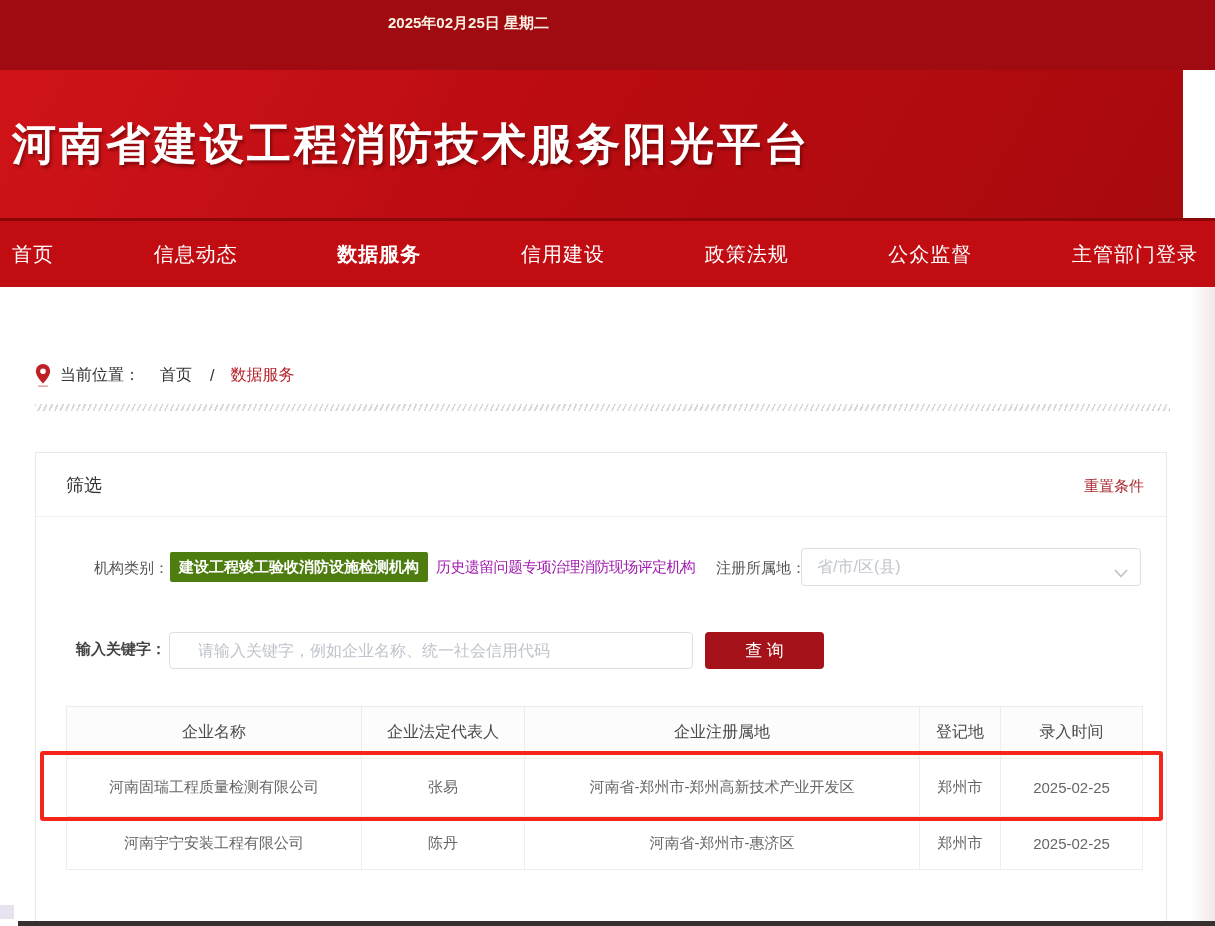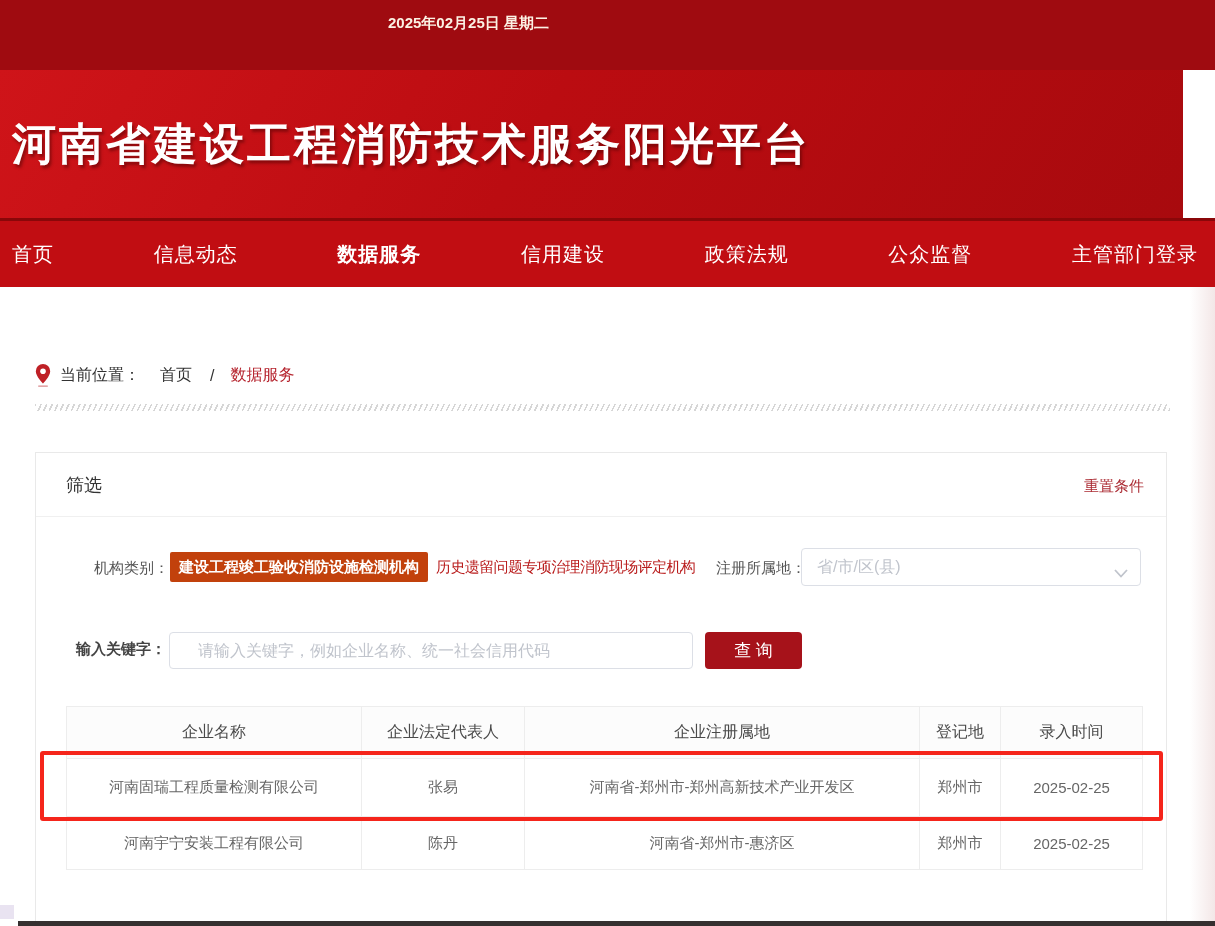--- a/index.html
+++ b/index.html
@@ -51,35 +51,35 @@
   .panel { position:absolute; left:35px; top:452px; width:1132px; height:500px;
     border:1px solid #e9e9e9; background:#fff; }
   .panel-header { position:relative; height:64px; border-bottom:1px solid #f0f0f0; }
   .filter-title { position:absolute; left:30px; top:0; line-height:64px; font-size:18px; color:#333; }
   .reset-link { position:absolute; right:22px; top:24px; font-size:15px; color:#ab2b33; cursor:pointer; }
 
   .cat-label, .region-label, .keyword-label { position:absolute; font-size:15px; color:#555; }
   .cat-label { left:58px; top:106px; }
   .cat-options { position:absolute; left:134px; top:95px; height:38px; display:flex; align-items:center; gap:8px; }
   .chip { font-size:15px; cursor:pointer; white-space:nowrap; }
-  .chip.selected { background:#c2410c; color:#fff; font-weight:700; height:30px; line-height:30px; padding:0 9px; border-radius:2px; }
-  .chip.plain { color:#b91c1c; letter-spacing:-0.6px; }
+  .chip.selected { background:#4d7c0f; color:#fff; font-weight:700; height:30px; line-height:30px; padding:0 9px; border-radius:2px; }
+  .chip.plain { color:#a21caf; letter-spacing:-0.6px; }
 
   .region-label { left:680px; top:106px; }
   .region-select { position:absolute; left:765px; top:95px; width:340px; height:38px;
     border:1px solid #dcdfe6; border-radius:4px; background:#fff; cursor:pointer; }
   .region-placeholder { line-height:36px; padding-left:15px; color:#c0c4cc; font-size:16px; }
   .chevron-down { position:absolute; right:12px; top:15px; width:14px; height:9px; }
 
   .keyword-label { left:40px; top:187px; font-weight:600; color:#444; }
   .keyword-input { position:absolute; left:133px; top:179px; width:524px; height:37px;
     border:1px solid #dcdfe6; border-radius:4px; padding:0 28px; font-size:16px; color:#333; outline:none;
     font-family:"Liberation Sans","DejaVu Sans",sans-serif; }
   .keyword-input::placeholder { color:#c0c4cc; }
-  .search-button { position:absolute; left:669px; top:179px; width:97px; height:37px;
+  .search-button { position:absolute; left:669px; top:179px; width:119px; height:37px;
     background:#a6121a; color:#fff; border:none; border-radius:4px; font-size:17px; cursor:pointer;
     font-family:"Liberation Sans","DejaVu Sans",sans-serif; }
 
   
   .data-table { position:absolute; left:30px; top:253px; width:1076px; border-collapse:collapse; table-layout:fixed; }
   .data-table th { height:52px; border:1px solid #ededed; background:#fcfcfc; color:#4a4a4a;
     font-size:16px; font-weight:400; text-align:center; }
   .data-table td { border:1px solid #ededed; color:#666; font-size:15px; text-align:center; }
   .data-table tbody tr:nth-child(1) td { height:58px; }
   .data-table tbody tr:nth-child(2) td { height:53px; }

